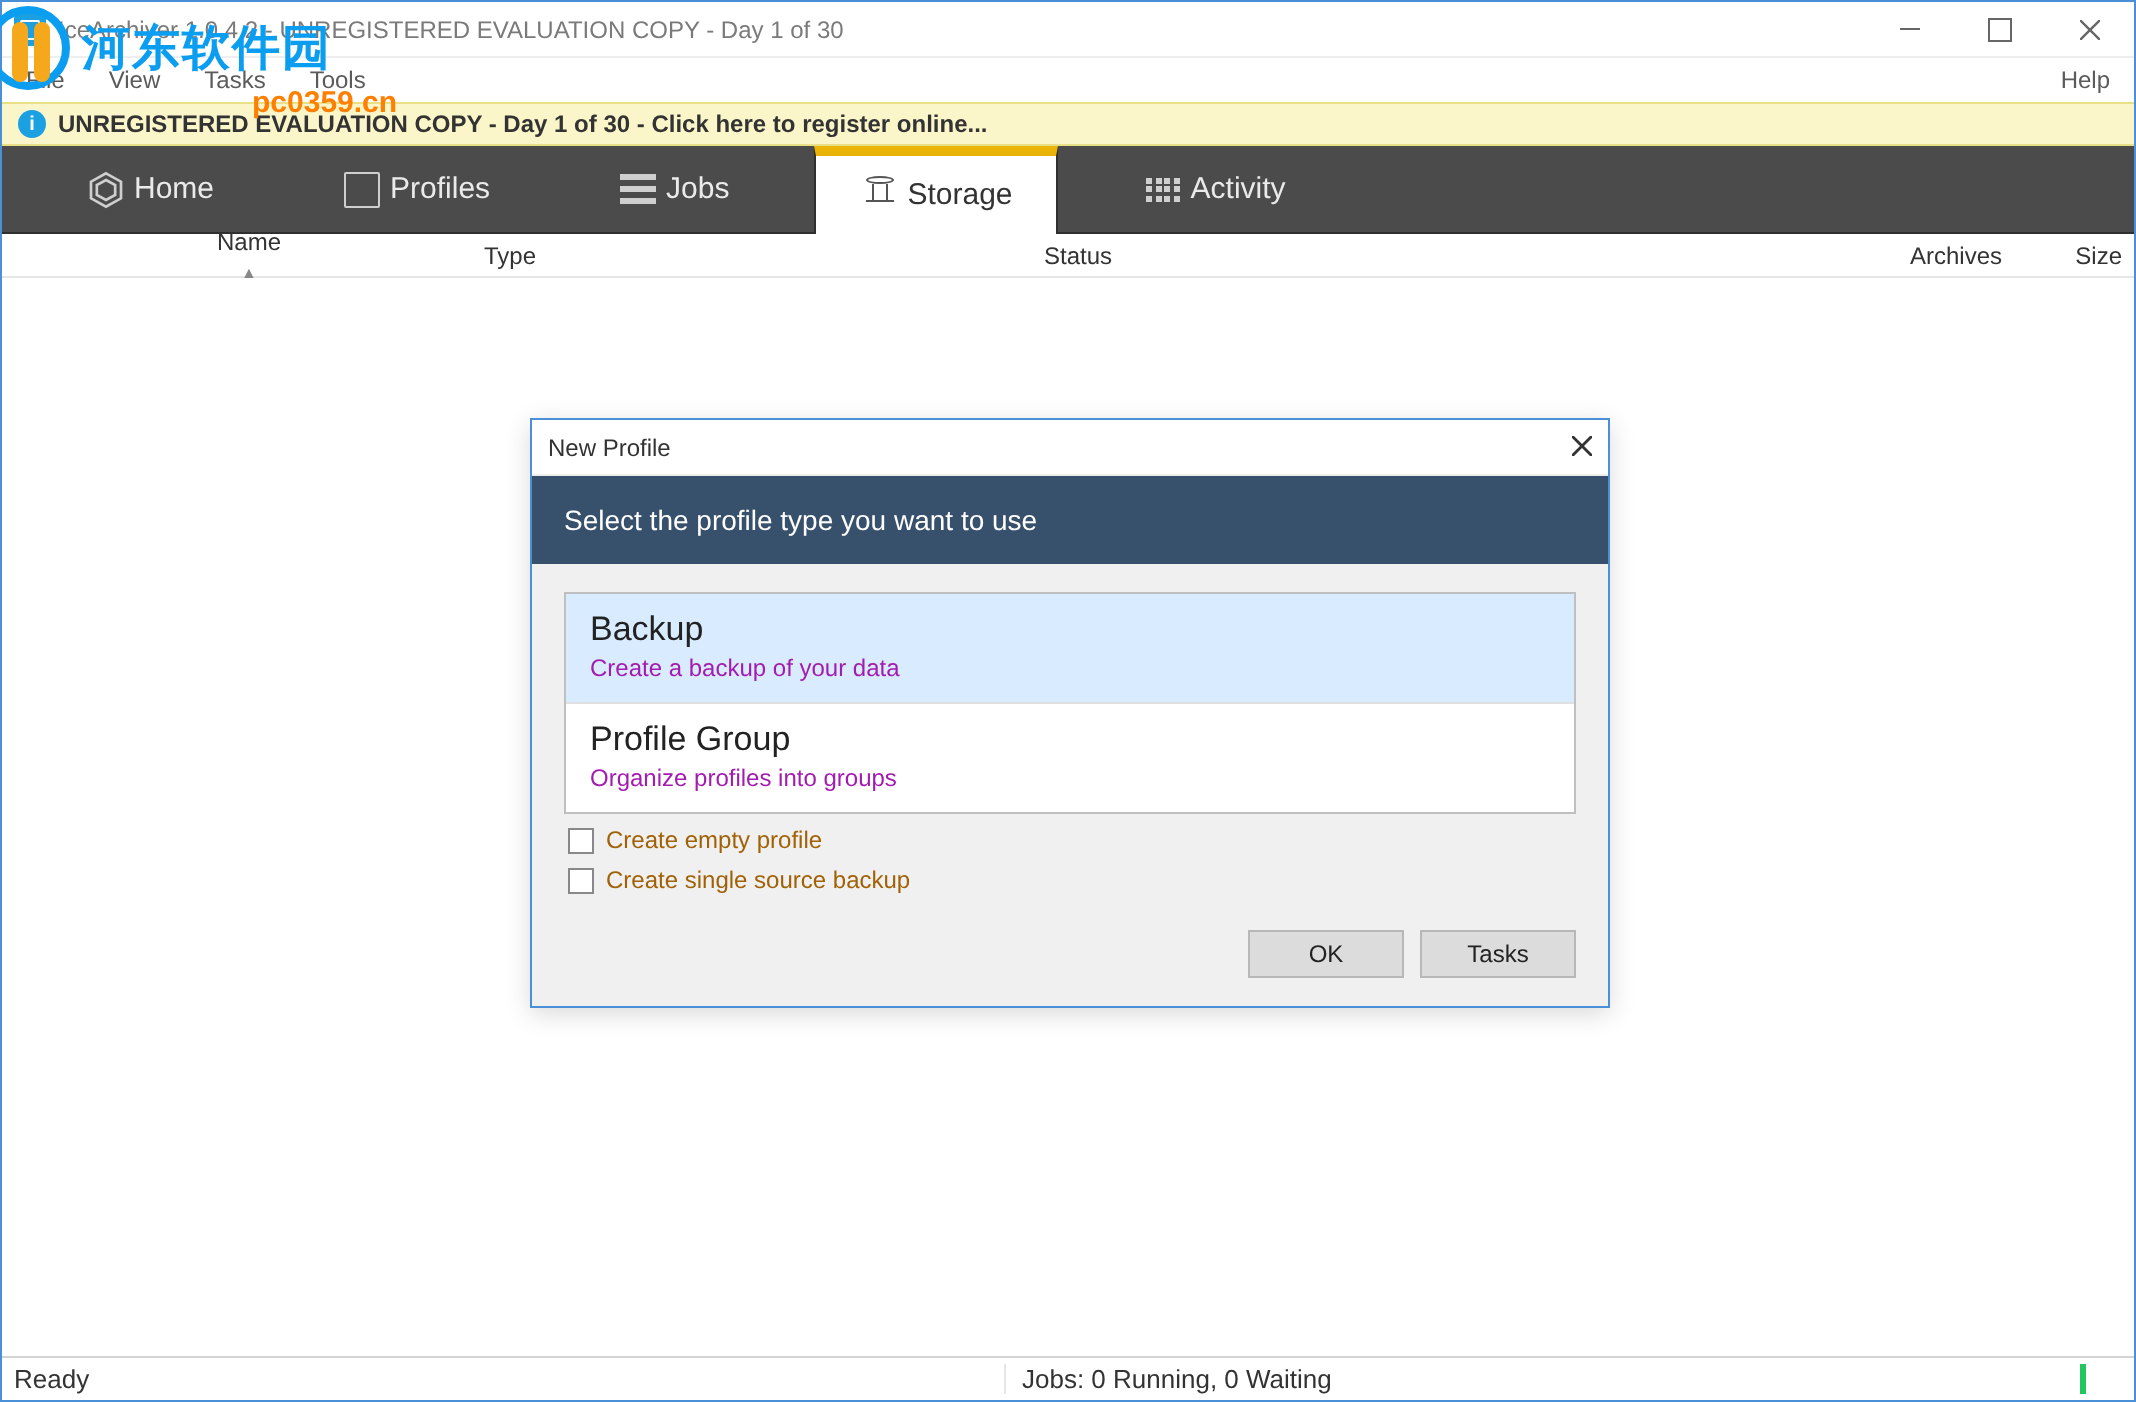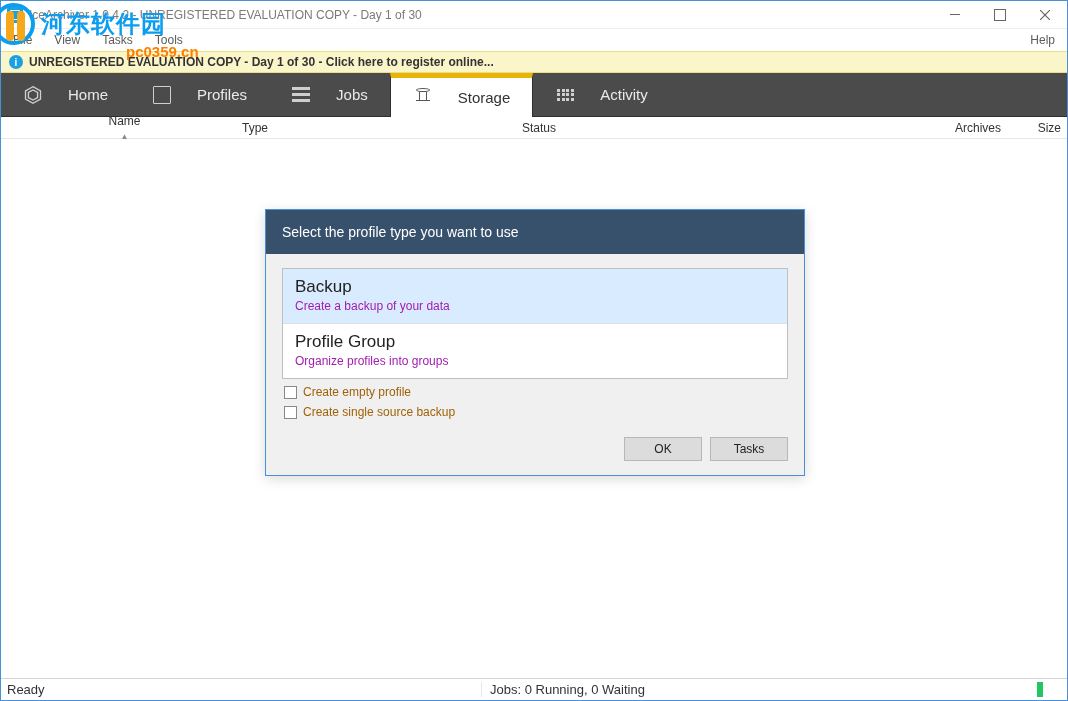--- a/index.html
+++ b/index.html
@@ -18,21 +18,21 @@
   
   .menubar { height:22px; display:flex; align-items:center; padding:0 6px; gap:10px; color:#5b5b5b; font-size:12px; }
   .menubar .menu-item { padding:2px 6px; }
   .menubar .spacer { flex:1; }
   
   .reg-banner { height:22px; background:#fbf6c9; border-top:1px solid #e9df84; border-bottom:1px solid #e9df84; display:flex; align-items:center; padding:0 8px; color:#333; font-size:12px; gap:6px; }
   .reg-banner .info-icon { width:14px; height:14px; border-radius:50%; background:#1ba1e2; color:#fff; font-size:10px; display:flex; align-items:center; justify-content:center; font-weight:700; }
   .reg-banner b { font-weight:700; }
   
   .nav { height:44px; background:#4b4b4b; display:flex; align-items:stretch; border-bottom:1px solid #2f2f2f; }
-  .nav .tab { display:flex; align-items:center; gap:25px; padding:0 22px; color:#eaeaea; font-size:15px; position:relative; }
+  .nav .tab { display:flex; align-items:center; gap:4px; padding:0 22px; color:#eaeaea; font-size:15px; position:relative;margin-left:20px; }
   .nav .tab .tab-icon { width:20px; height:20px; display:flex; align-items:center; justify-content:center; }
   .nav .tab .tab-icon .sq { width:18px; height:18px; border:1.5px solid #cfcfcf; border-radius:1px; position:relative; }
   .nav .tab .tab-icon .lines { width:18px; display:flex; flex-direction:column; gap:3px; }
   .nav .tab .tab-icon .lines span { height:3px; background:#cfcfcf; }
   .nav .tab .tab-icon .grid { display:grid; grid-template-columns:repeat(4,3px); grid-template-rows:repeat(3,3px); gap:1.5px; }
   .nav .tab .tab-icon .grid span { background:#cfcfcf; }
   .nav .tab.active { background:#fff; color:#333; border-top:5px solid #eab308; border-left:1px solid #2f2f2f; border-right:1px solid #2f2f2f; margin-bottom:-1px; }
   
   .hex { width:20px; height:20px; }
   .hex svg { width:20px; height:20px; stroke:#cfcfcf; fill:none; stroke-width:1.6; }
@@ -64,21 +64,21 @@
   .type-item.selected { background:#d9ecff; }
   .type-item .ti-title { font-size:17px; color:#222; }
   .type-item .ti-desc { font-size:12px; color:#a21caf; margin-top:2px; }
   .check-row { display:flex; align-items:center; gap:6px; padding:6px 2px 0 2px; font-size:12px; color:#a16207; }
   .check-row .cb { width:13px; height:13px; border:1px solid #888; background:#fff; }
   .dlg-buttons { display:flex; justify-content:flex-end; gap:8px; padding:12px 16px 14px 16px; }
   .dlg-buttons .btn { min-width:78px; height:24px; background:#dcdcdc; border:1px solid #b7b7b7; display:flex; align-items:center; justify-content:center; font-size:12px; color:#222; }
   
   .statusbar { height:22px; border-top:1px solid #d4d4d4; display:flex; align-items:center; font-size:13px; color:#333; }
   .statusbar .cell-left { width:480px; padding-left:6px; }
-  .statusbar .cell-center { flex:1; border-left:1px solid #e6e6e6; border-right:6px solid #22c55e; padding-left:8px; }
+  .statusbar .cell-center { flex:1; border-left:1px solid #e6e6e6; border-right:3px solid #22c55e; padding-left:8px;margin-left:21px; }
   .statusbar .cell-right { width:24px; }
   
   .watermark { position:absolute; left:0; top:0; pointer-events:none; z-index:50; }
   .watermark .logo { position:absolute; left:-2px; top:2px; width:210px; height:42px; display:flex; align-items:center; gap:6px; font-weight:700; }
   .watermark .logo .circle { width:42px; height:42px; border:4px solid #0b9ef0; border-radius:50%; position:relative; margin-left:-6px; }
   .watermark .logo .circle:before, .watermark .logo .circle:after { content:""; position:absolute; background:#f6a81c; }
   .watermark .logo .circle:before { left:9px; top:4px; width:8px; height:30px; border-radius:4px; }
   .watermark .logo .circle:after { left:20px; top:4px; width:8px; height:30px; border-radius:4px; }
   .watermark .logo .txt { font-size:24px; color:#0b9ef0; letter-spacing:1px; white-space:nowrap; }
   .watermark .url { position:absolute; left:125px; top:42px; font-size:15px; color:#ff7f00; font-weight:700; }
@@ -189,20 +189,29 @@
         <span>Archives</span>
       </div>
     <div class="col size">
         <span>Size</span>
       </div>
   </div>
 
   <div class="main-area">
 
     <div class="dialog">
+      <div class="dlg-titlebar">
+        <div class="t">New Profile</div>
+        <div class="close">
+          <svg viewBox="0 0 10 10">
+              <line x1="0" y1="0" x2="10" y2="10" stroke-width="1.4"></line>
+              <line x1="10" y1="0" x2="0" y2="10" stroke-width="1.4"></line>
+            </svg>
+        </div>
+      </div>
       <div class="dlg-banner">Select the profile type you want to use</div>
       <div class="dlg-body">
         <div class="type-list">
           <div class="type-item selected">
             <div class="ti-title">Backup</div>
             <div class="ti-desc">Create a backup of your data</div>
           </div>
           <div class="type-item">
             <div class="ti-title">Profile Group</div>
             <div class="ti-desc">Organize profiles into groups</div>

